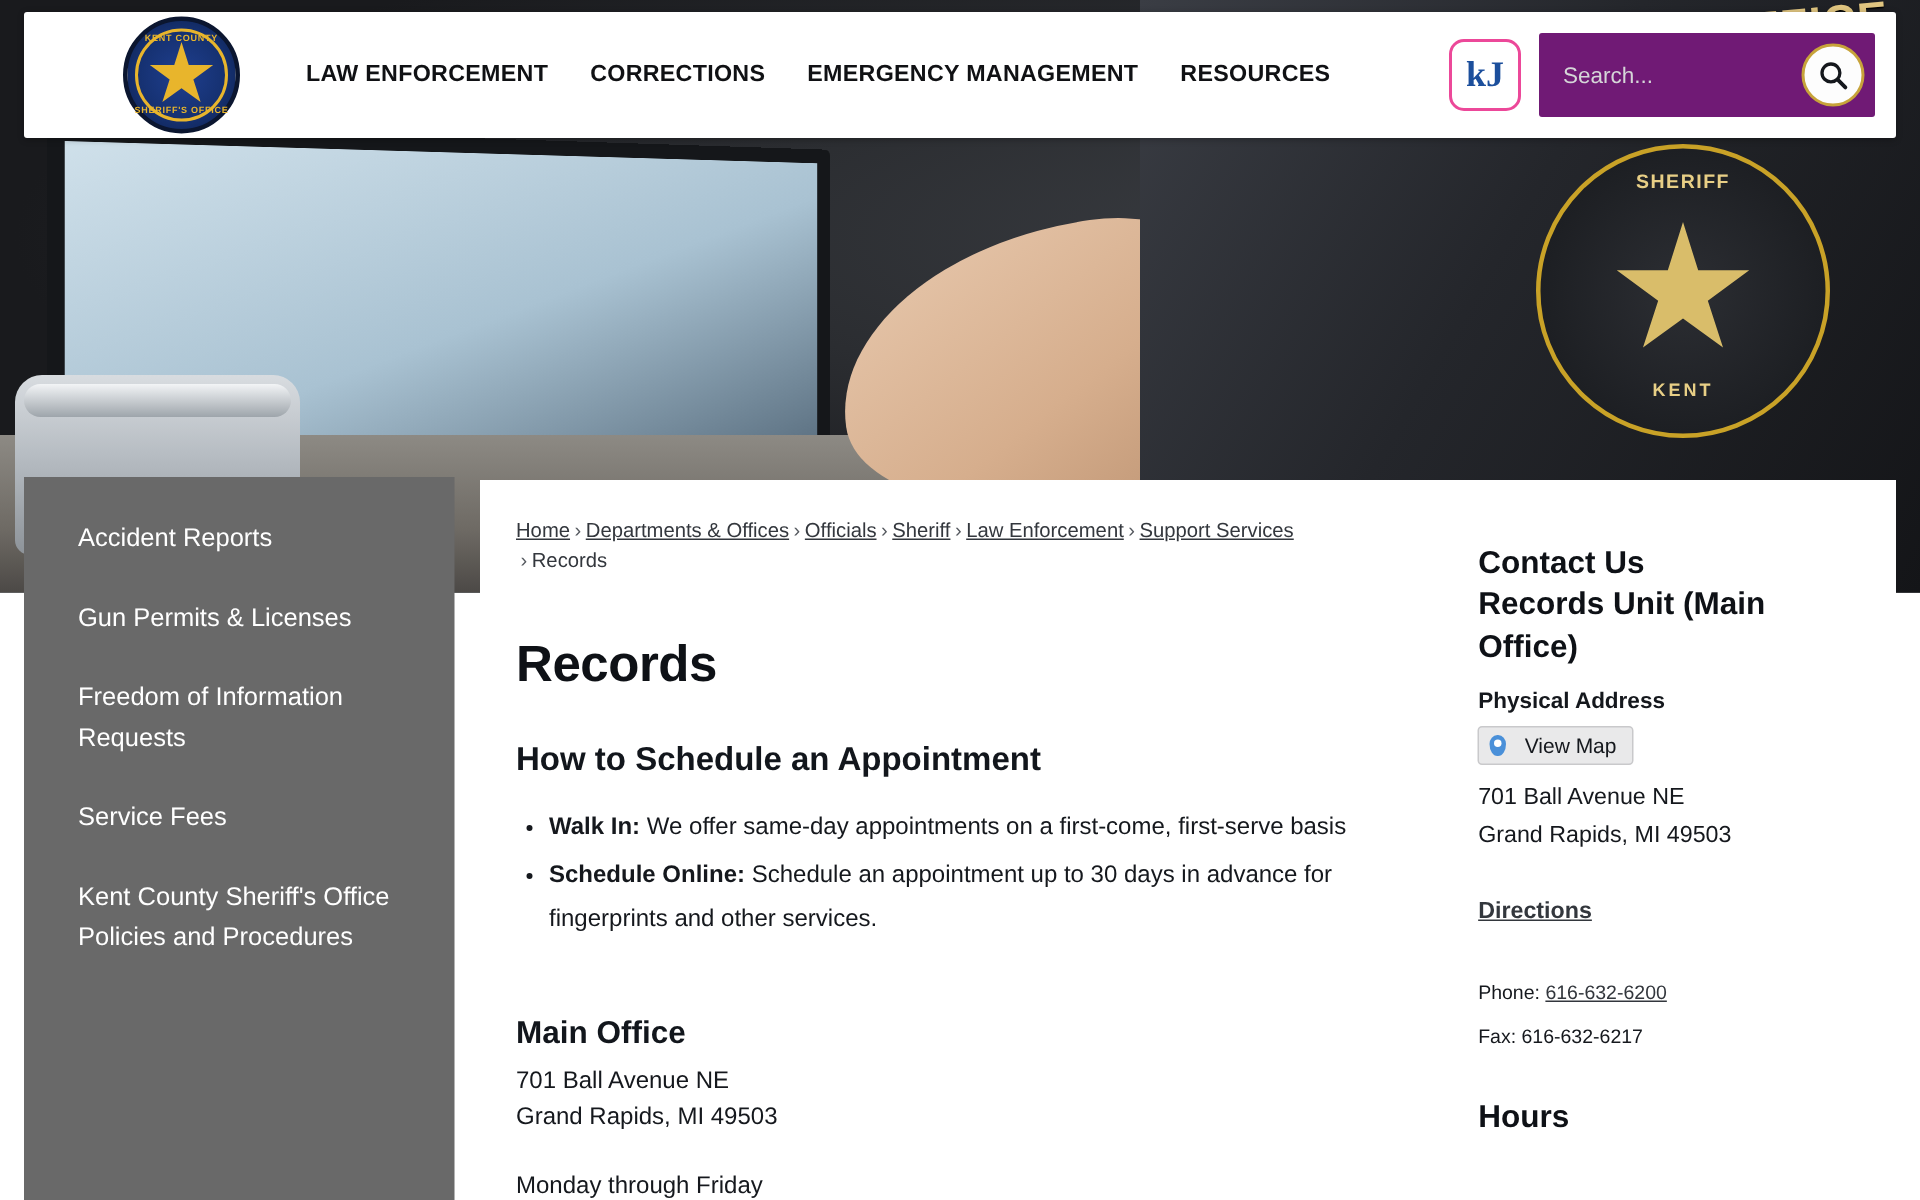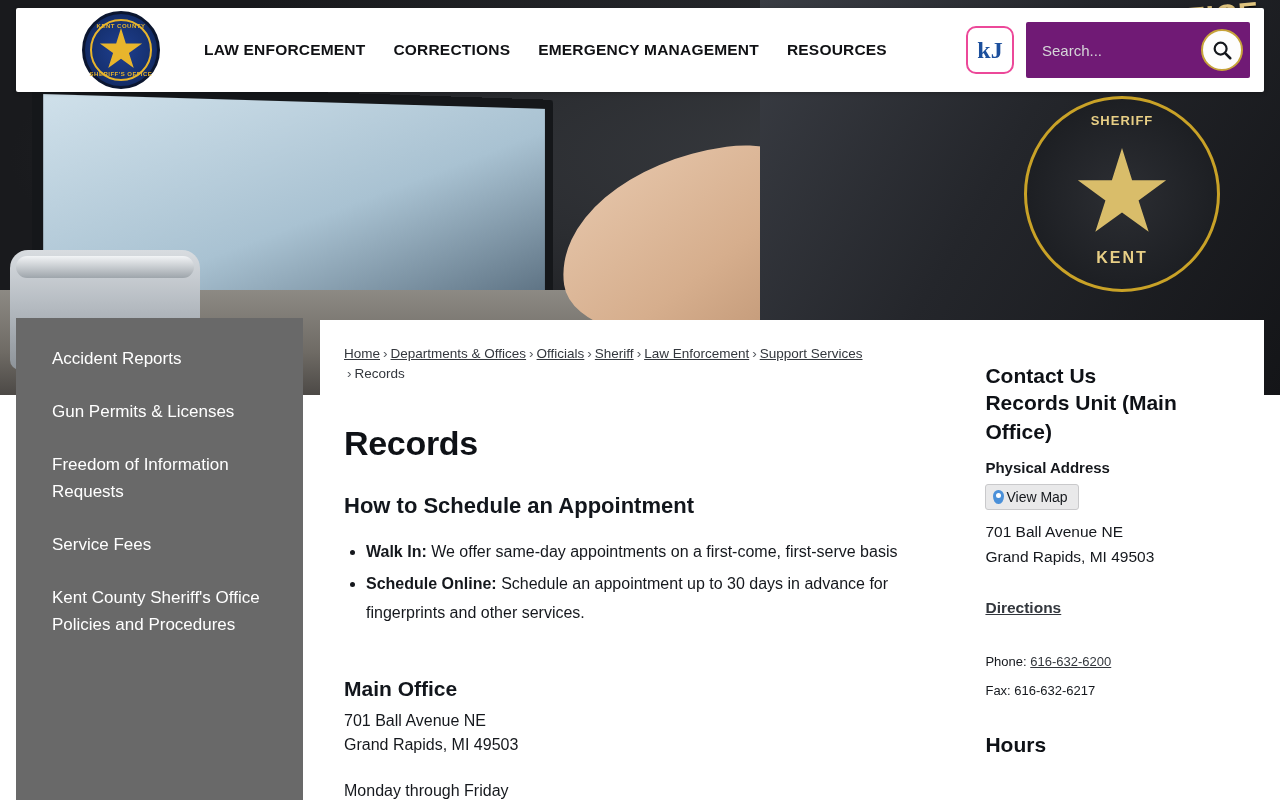--- a/index.html
+++ b/index.html
@@ -79,21 +79,21 @@
     left: 50%; top: 50%;
     width: 92px; height: 92px;
     margin: -46px 0 0 -46px;
     background: #d9bd6a;
     clip-path: polygon(50% 0%, 61% 35%, 98% 35%, 68% 57%, 79% 91%, 50% 70%, 21% 91%, 32% 57%, 2% 35%, 39% 35%);
   }
   .hero-badge-label {
     position: absolute;
     left: 0; right: 0; bottom: 22px;
     text-align: center;
-    color: #e8cf86; font-size: 16px; font-weight: 700; letter-spacing: 2px;
+    color: #e8cf86; font-size: 12px; font-weight: 700; letter-spacing: 2px;
   }
   .hero-patch-top {
     position: absolute; left: 0; right: 0; top: 14px;
     text-align: center; color: #e8cf86; font-size: 13px; font-weight: 700; letter-spacing: 1px;
   }
   .hero-arc {
     position: absolute;
     right: 20px; top: 8px;
     color: #e0c580; font-size: 30px; font-weight: 800; letter-spacing: 1px;
     transform: rotate(-5deg);
@@ -283,21 +283,21 @@
     font-size: 21px; font-weight: 700; color: #0e1116; 
   }
   .aside-sub {
     font-size: 21px; font-weight: 700; color: #0e1116;
     line-height: 29px; margin-bottom: 13px;
   }
   .aside-label {
     font-size: 15px; font-weight: 700; color: #15181d; margin-bottom: 8px;
   }
   .map-btn {
-    display: inline-flex; align-items: center; gap: 2px;
+    display: inline-flex; align-items: center; gap: 12px;
     background: #e9e9ea;
     border: 1px solid #c9c9cb;
     border-radius: 3px;
     padding: 4px 10px 4px 7px;
     font-size: 14px;
     color: #15181d;
     cursor: pointer;
     margin-bottom: 9px;
   }
   .pin {

